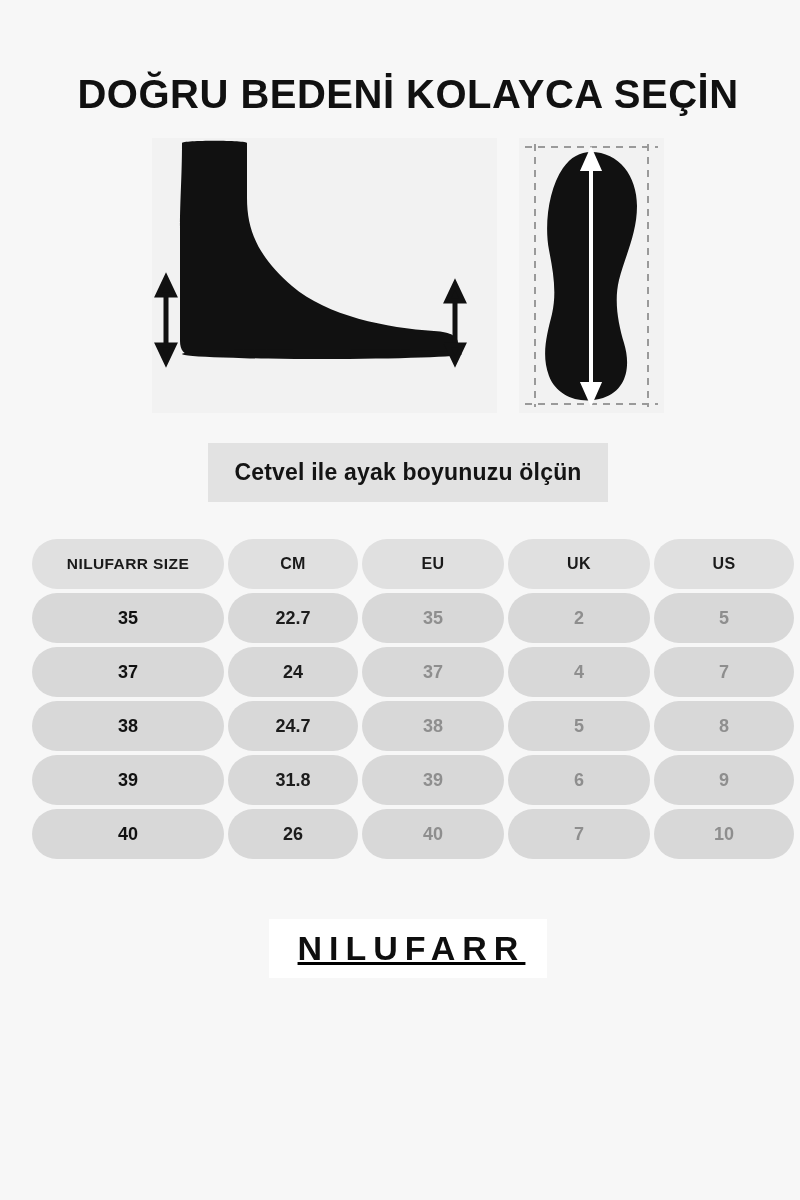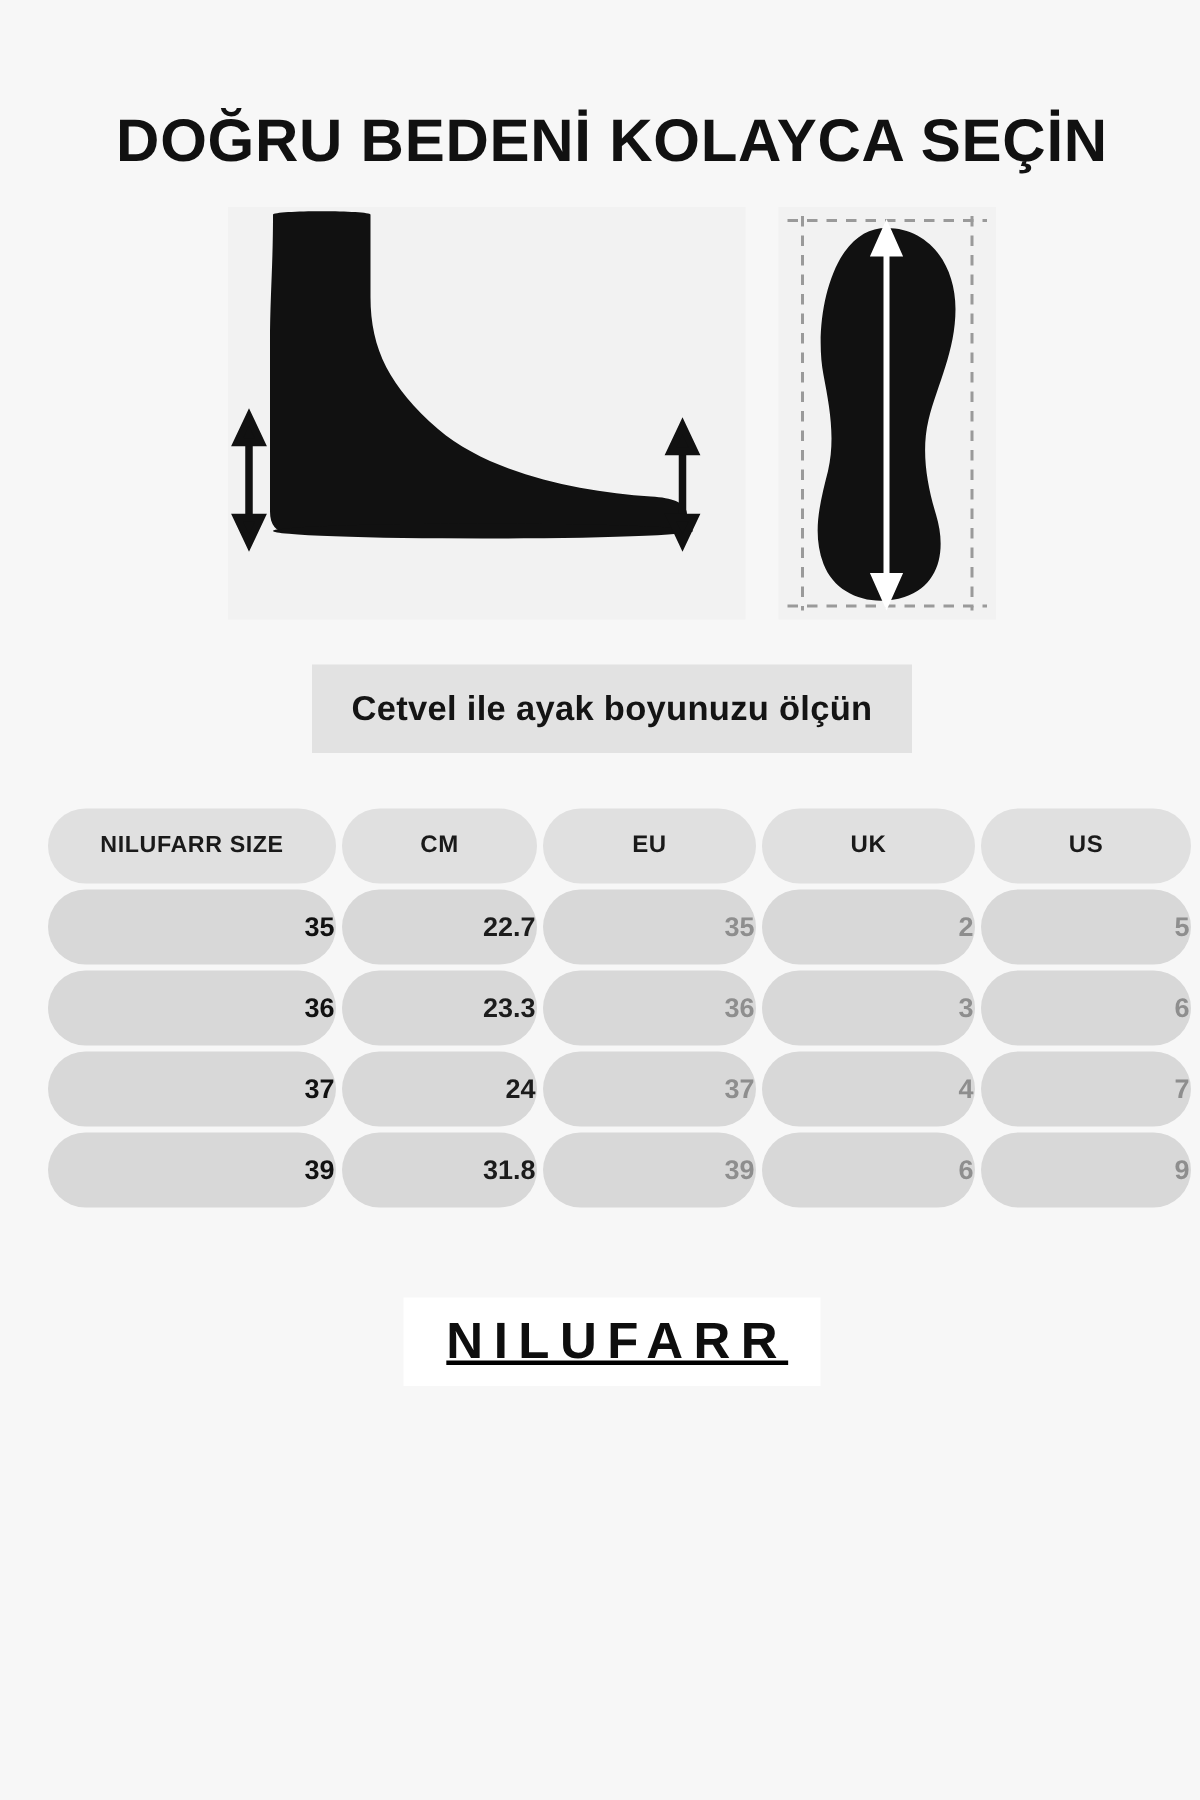--- a/index.html
+++ b/index.html
@@ -94,21 +94,20 @@
     color: #1a1a1a;
     font-weight: bold;
     letter-spacing: 0.4px;
     font-size: 16px;
   }
   .table thead th.col-size {
     font-size: 15.5px;
   }
   .table tbody td {
     background: #d8d8d8;
-    text-align: right;
   }
   .table tbody td.c-size {
     color: #111111;
     font-weight: bold;
     font-size: 18px;
   }
   .table tbody td.c-cm {
     color: #1c1c1c;
     font-size: 18px;
   }
@@ -234,40 +233,47 @@
     </thead>
     <tbody>
       <tr>
         <td class="c-size">35</td>
         <td class="c-cm">22.7</td>
         <td class="c-dim">35</td>
         <td class="c-dim">2</td>
         <td class="c-dim">5</td>
       </tr>
       <tr>
-        <td class="c-size">36</td>
-        <td class="c-cm">23.3</td>
-        <td class="c-dim">36</td>
-        <td class="c-dim">3</td>
-        <td class="c-dim">6</td>
-      </tr>
-      <tr>
         <td class="c-size">37</td>
         <td class="c-cm">24</td>
         <td class="c-dim">37</td>
         <td class="c-dim">4</td>
         <td class="c-dim">7</td>
       </tr>
       <tr>
+        <td class="c-size">38</td>
+        <td class="c-cm">24.7</td>
+        <td class="c-dim">38</td>
+        <td class="c-dim">5</td>
+        <td class="c-dim">8</td>
+      </tr>
+      <tr>
         <td class="c-size">39</td>
         <td class="c-cm">31.8</td>
         <td class="c-dim">39</td>
         <td class="c-dim">6</td>
         <td class="c-dim">9</td>
       </tr>
+      <tr>
+        <td class="c-size">40</td>
+        <td class="c-cm">26</td>
+        <td class="c-dim">40</td>
+        <td class="c-dim">7</td>
+        <td class="c-dim">10</td>
+      </tr>
     </tbody>
   </table>
 
   <div class="brand-wrap">
     <div class="brand">NILUFARR</div>
   </div>
 
 </div>
 
 </body></html>

